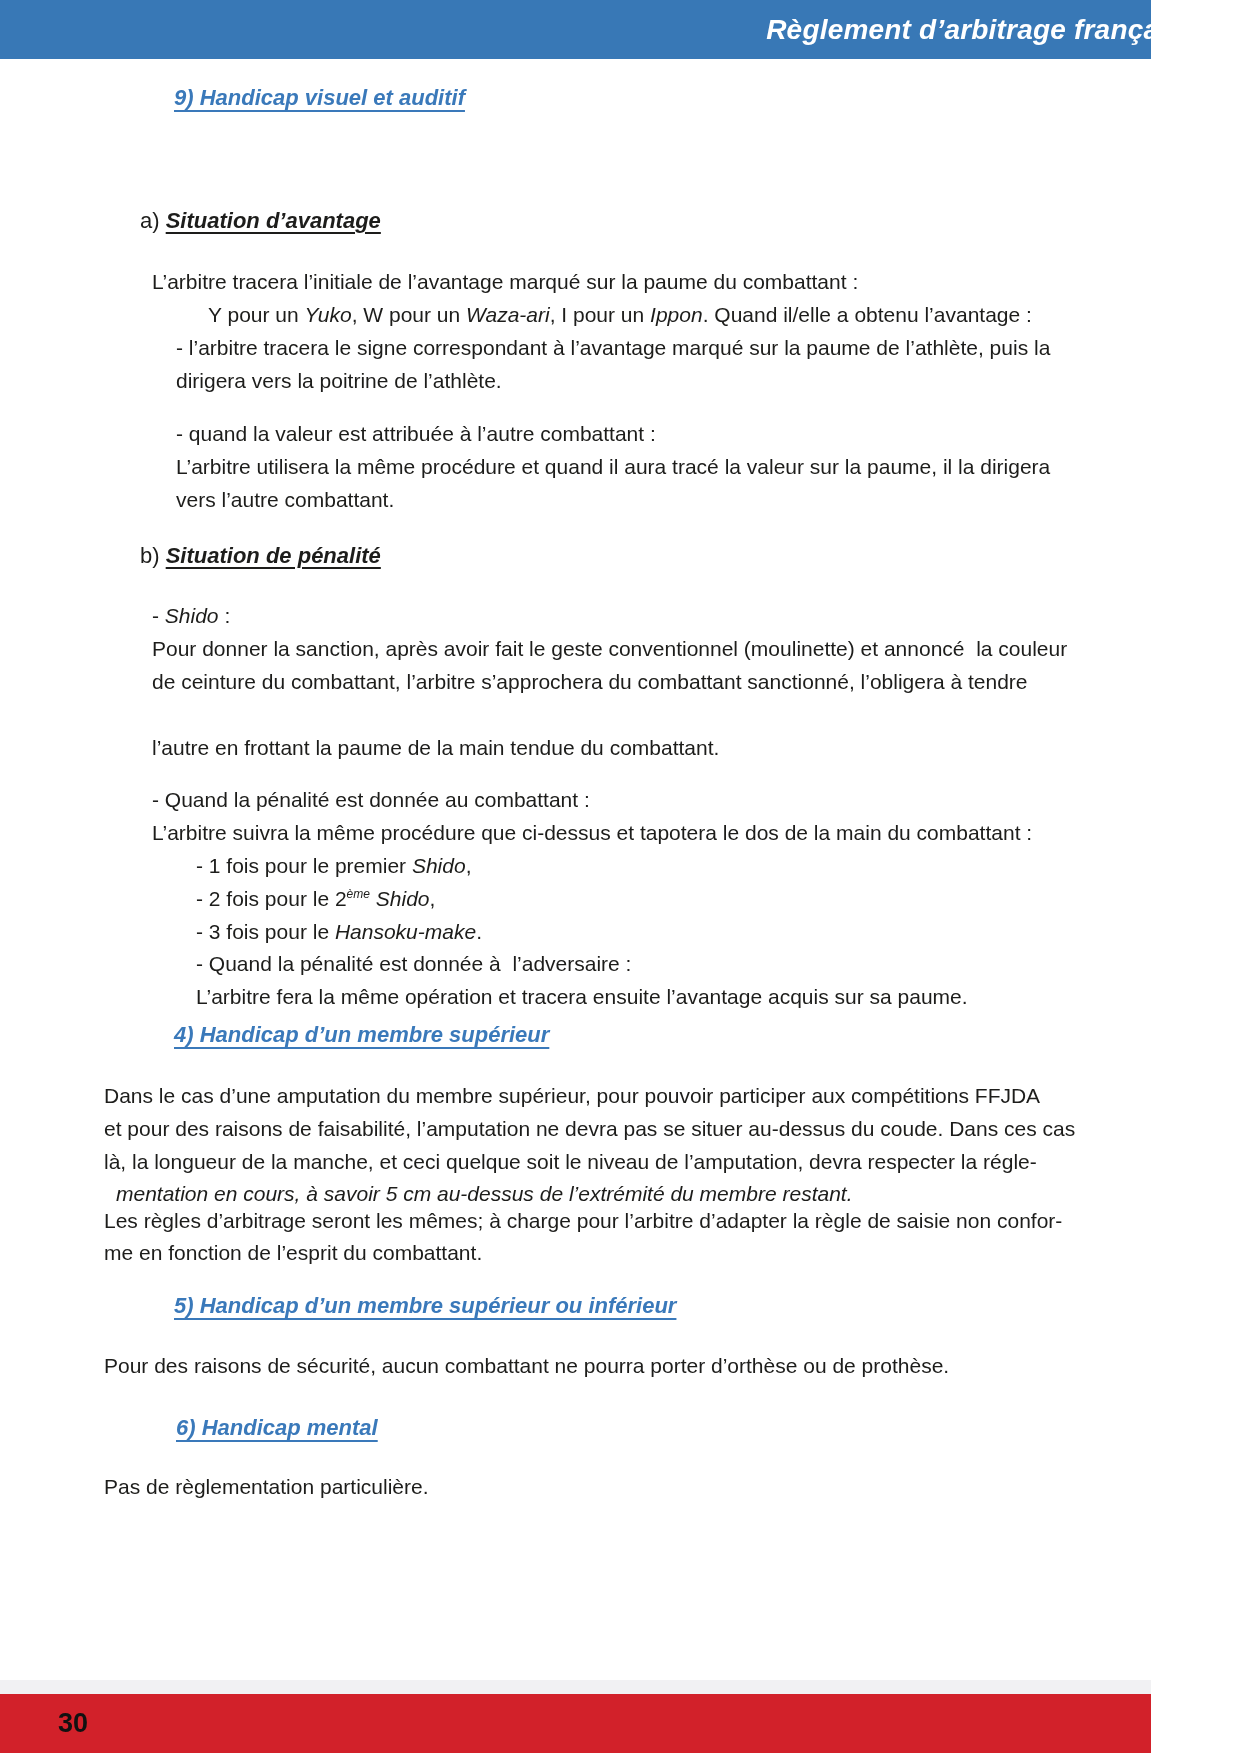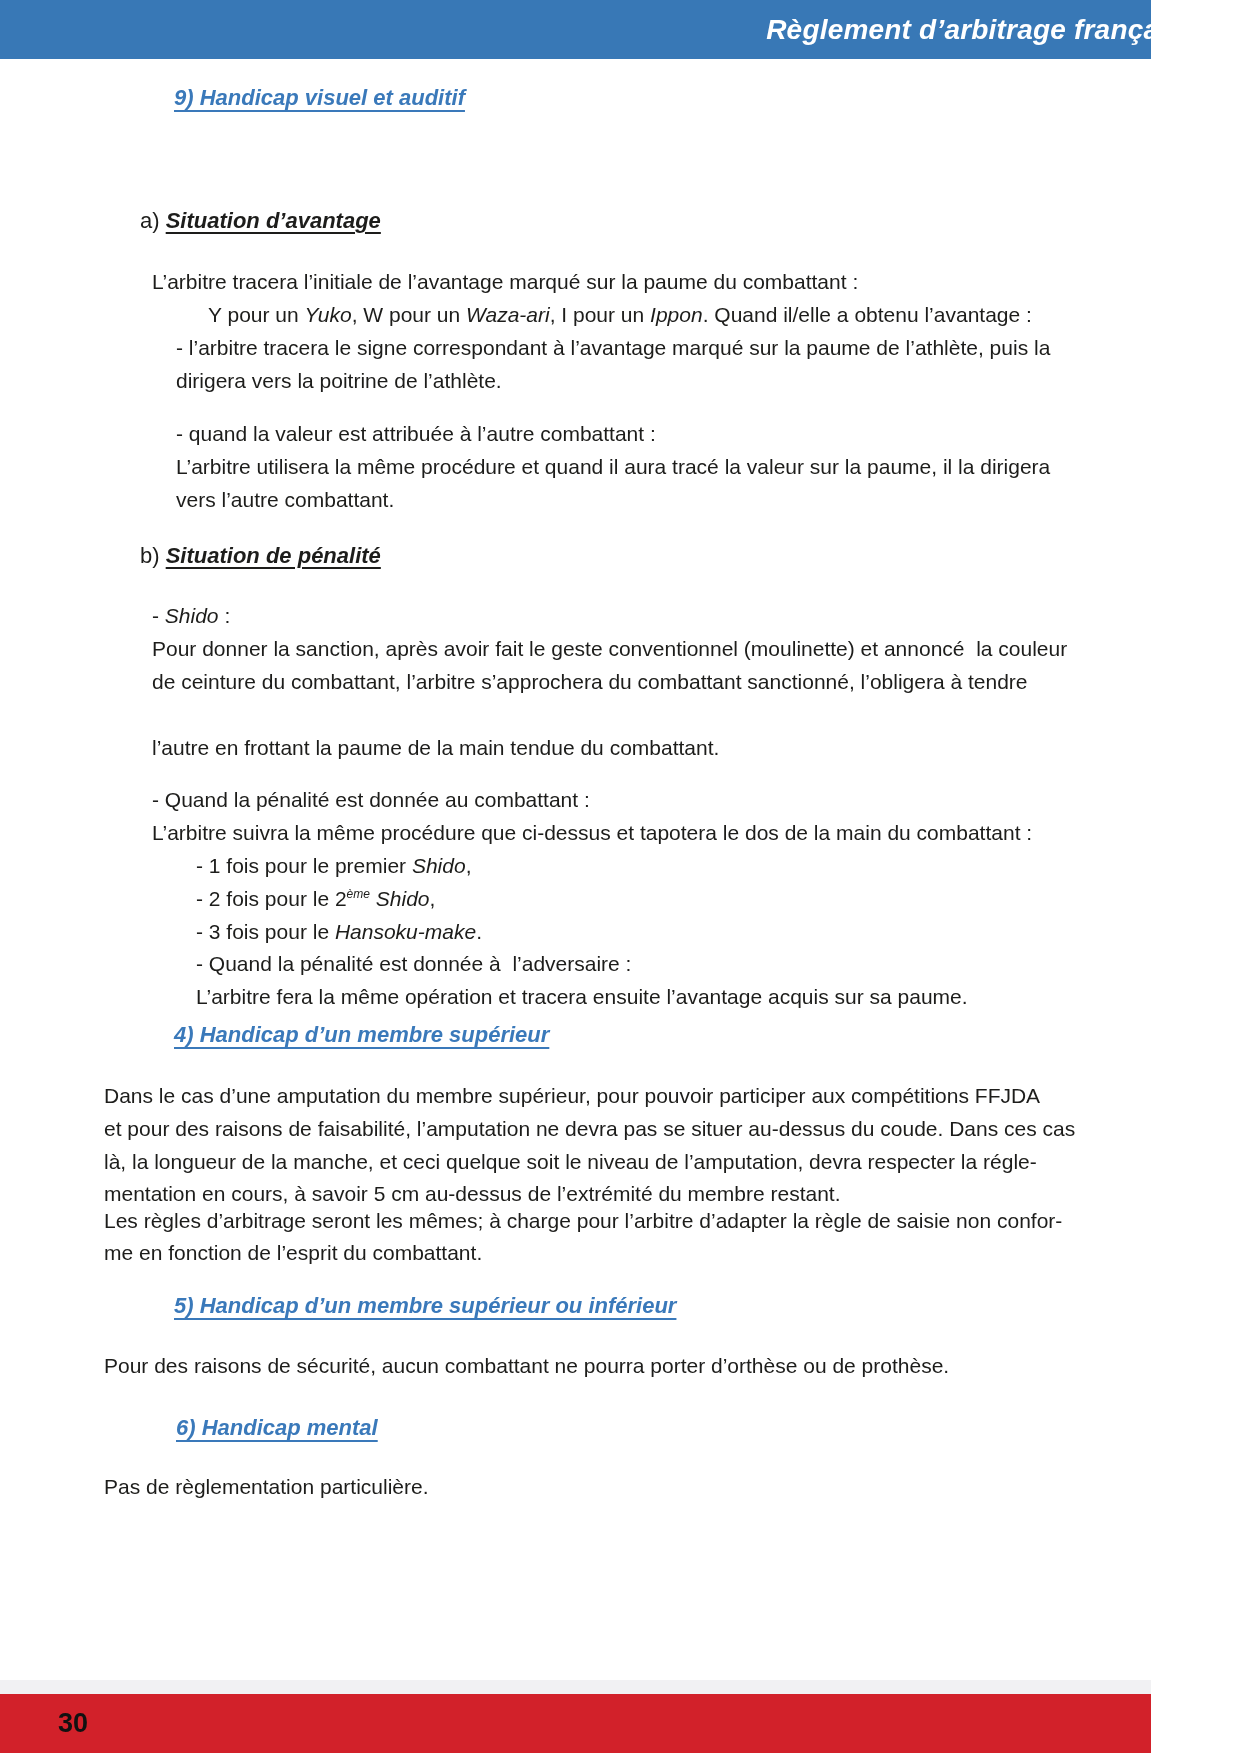--- a/index.html
+++ b/index.html
@@ -97,21 +97,21 @@
       <div class="line" style="top: 819px; left: 152px;"><span>L’arbitre suivra la même procédure que ci-dessus et tapotera le dos de la main du combattant :</span></div>
       <div class="line" style="top: 852px; left: 196px;"><span>- 1 fois pour le premier </span><span class="it">Shido</span><span>,</span></div>
       <div class="line" style="top: 885px; left: 196px;"><span>- 2 fois pour le 2</span><span class="it sup">ème</span><span> </span><span class="it">Shido</span><span>,</span></div>
       <div class="line" style="top: 918px; left: 196px;"><span>- 3 fois pour le </span><span class="it">Hansoku-make</span><span>.</span></div>
       <div class="line" style="top: 950px; left: 196px;"><span>- Quand la pénalité est donnée à  l’adversaire :</span></div>
       <div class="line" style="top: 983px; left: 196px;"><span>L’arbitre fera la même opération et tracera ensuite l’avantage acquis sur sa paume.</span></div>
       <div class="line heading" style="top: 1021px; left: 174px;"><span>4) Handicap d’un membre supérieur</span></div>
       <div class="line" style="top: 1082px; left: 104px;"><span>Dans le cas d’une amputation du membre supérieur, pour pouvoir participer aux compétitions FFJDA</span></div>
       <div class="line" style="top: 1115px; left: 104px;"><span>et pour des raisons de faisabilité, l’amputation ne devra pas se situer au-dessus du coude. Dans ces cas</span></div>
       <div class="line" style="top: 1148px; left: 104px;"><span>là, la longueur de la manche, et ceci quelque soit le niveau de l’amputation, devra respecter la régle-</span></div>
-      <div class="line" style="top: 1180px; left: 104px;"><span>mentation en cours, à savoir 5 cm au-dessus de l’extrémité du membre restant.</span></div>
+      <div class="line" style="top: 1180px; left: 116px; font-style: italic;"><span>mentation en cours, à savoir 5 cm au-dessus de l’extrémité du membre restant.</span></div>
       <div class="line" style="top: 1207px; left: 104px;"><span>Les règles d’arbitrage seront les mêmes; à charge pour l’arbitre d’adapter la règle de saisie non confor-</span></div>
       <div class="line" style="top: 1239px; left: 104px;"><span>me en fonction de l’esprit du combattant.</span></div>
       <div class="line heading" style="top: 1292px; left: 174px;"><span>5) Handicap d’un membre supérieur ou inférieur</span></div>
       <div class="line" style="top: 1352px; left: 104px;"><span>Pour des raisons de sécurité, aucun combattant ne pourra porter d’orthèse ou de prothèse.</span></div>
       <div class="line heading" style="top: 1414px; left: 176px; text-align: right;"><span>6) Handicap mental</span></div>
       <div class="line" style="top: 1473px; left: 104px;"><span>Pas de règlementation particulière.</span></div>
     </div>
 
   <div class="footer-strip"></div>
 

